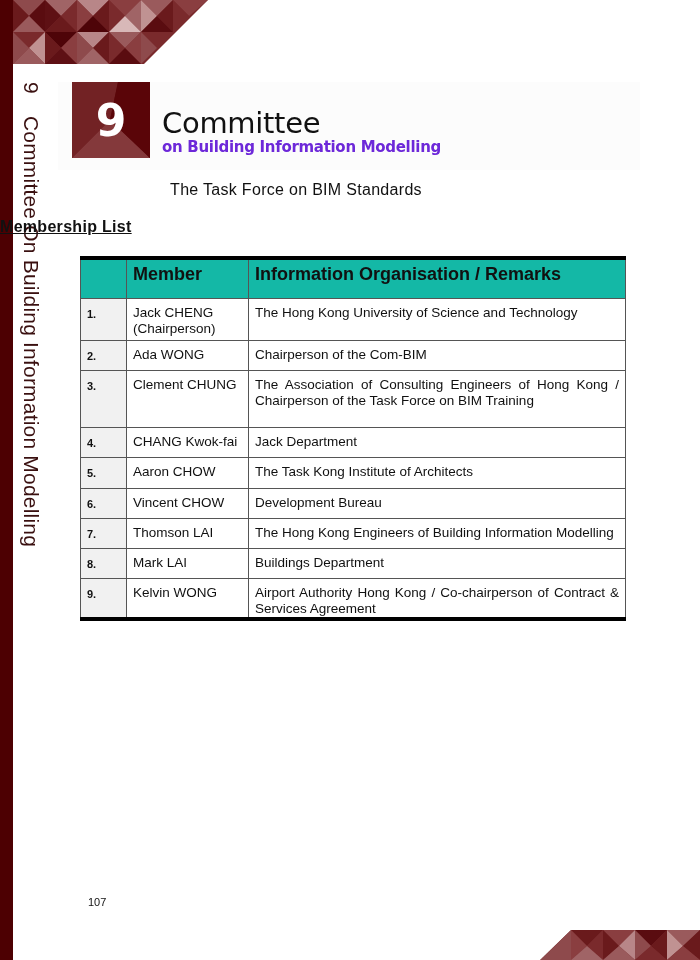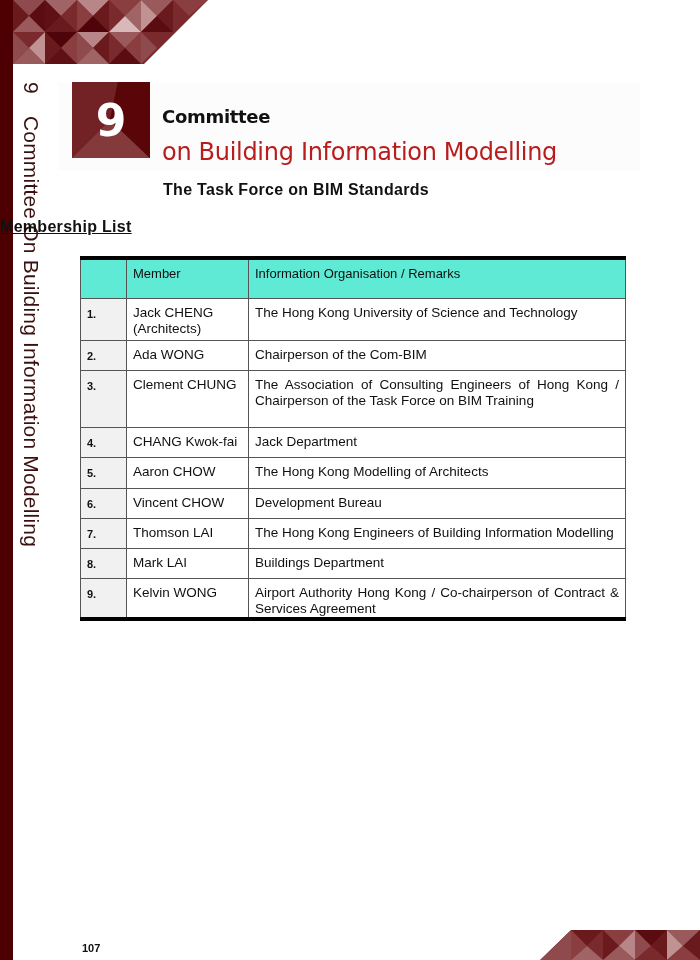--- a/index.html
+++ b/index.html
@@ -34,31 +34,31 @@
   }
   .chapter-badge svg { position: absolute; left: 0; top: 0; }
   .chapter-num {
     position: absolute; left: 0; top: 0; width: 78px; height: 76px;
     display: flex; align-items: center; justify-content: center;
     color: #fff; font-weight: bold; font-size: 44px;
     font-family: "DejaVu Sans", sans-serif;
   }
   .title-main {
     position: absolute; left: 162px; top: 106px;
-    font-family: "DejaVu Sans", sans-serif; font-weight: bold;
-    font-size: 18px; color: #111; letter-spacing: -0.3px;
+    font-family: "DejaVu Sans", sans-serif; font-weight: normal;
+    font-size: 29px; color: #111; letter-spacing: -0.3px;
   }
   .title-sub {
     position: absolute; left: 162px; top: 138px;
-    font-family: "DejaVu Sans", sans-serif; font-weight: normal;
-    font-size: 24px; color: #b91c1c; letter-spacing: -0.3px;
+    font-family: "DejaVu Sans", sans-serif; font-weight: bold;
+    font-size: 15px; color: #6d28d9; letter-spacing: -0.3px;
   }
   .doc-heading {
     position: absolute; left: 0; width: 592px; top: 181px;
-    text-align: center; font-weight: bold; font-size: 16px; letter-spacing: 0.3px;
+    text-align: center; font-weight: normal; font-size: 16px; letter-spacing: 0.3px;
     padding-left: 0;
   }
   .doc-heading span { display: inline-block; margin-left: 0; }
   .list-heading {
     position: absolute; left: 0; width: 612px; top: 218px;
     text-align: left; font-weight: bold; font-size: 16px; text-decoration: underline;
     letter-spacing: 0.3px;
   }
 
   table.members {
@@ -68,31 +68,31 @@
   }
   table.members col.c0 { width: 46px; }
   table.members col.c1 { width: 122px; }
   table.members col.c2 { width: 377px; }
   table.members th, table.members td {
     border: 1px solid #555; vertical-align: top; padding: 6px 6px 0 6px;
     text-align: left; line-height: 16px;
   }
   table.members thead tr { border-top: 4px solid #000; }
   table.members thead th {
-    background: #5eead4; font-weight: normal; height: 32px; font-size: 13px;
+    background: #14b8a6; font-weight: bold; height: 32px; font-size: 18px;
   }
   table.members td.idx {
     background: #f1f1f1; font-weight: bold; font-size: 11px; padding-top: 7px;
   }
   table.members td.org { text-align: justify; }
   table.members tbody tr:last-child td { border-bottom: 4px solid #000; }
 
   .page-number {
-    position: absolute; left: 82px; top: 896px;
-    font-weight: bold; font-size: 11px; margin-top: 46px;
+    position: absolute; left: 88px; top: 896px;
+    font-weight: normal; font-size: 11px;
   }
 </style>
 </head>
 <body>
 
 <div class="side-bar"></div>
 <div class="side-text">
   <span class="num">9</span><span>Committee On Building Information Modelling</span>
 </div>
 
@@ -201,42 +201,42 @@
   <thead>
     <tr>
       <th></th>
       <th>Member</th>
       <th>Information Organisation / Remarks</th>
     </tr>
   </thead>
   <tbody>
     <tr style="height:42px">
       <td class="idx">1.</td>
-      <td>Jack CHENG (Architects)</td>
+      <td>Jack CHENG (Chairperson)</td>
       <td class="org">The Hong Kong University of Science and Technology</td>
     </tr>
     <tr style="height:30px">
       <td class="idx">2.</td>
       <td>Ada WONG</td>
       <td class="org">Chairperson of the Com-BIM</td>
     </tr>
     <tr style="height:57px">
       <td class="idx">3.</td>
       <td>Clement CHUNG</td>
       <td class="org">The Association of Consulting Engineers of Hong Kong / Chairperson of the Task Force on BIM Training</td>
     </tr>
     <tr style="height:30px">
       <td class="idx">4.</td>
       <td>CHANG Kwok-fai</td>
       <td class="org">Jack Department</td>
     </tr>
     <tr style="height:31px">
       <td class="idx">5.</td>
       <td>Aaron CHOW</td>
-      <td class="org">The Hong Kong Modelling of Architects</td>
+      <td class="org">The Task Kong Institute of Architects</td>
     </tr>
     <tr style="height:30px">
       <td class="idx">6.</td>
       <td>Vincent CHOW</td>
       <td class="org">Development Bureau</td>
     </tr>
     <tr style="height:30px">
       <td class="idx">7.</td>
       <td>Thomson LAI</td>
       <td class="org">The Hong Kong Engineers of Building Information Modelling</td>

